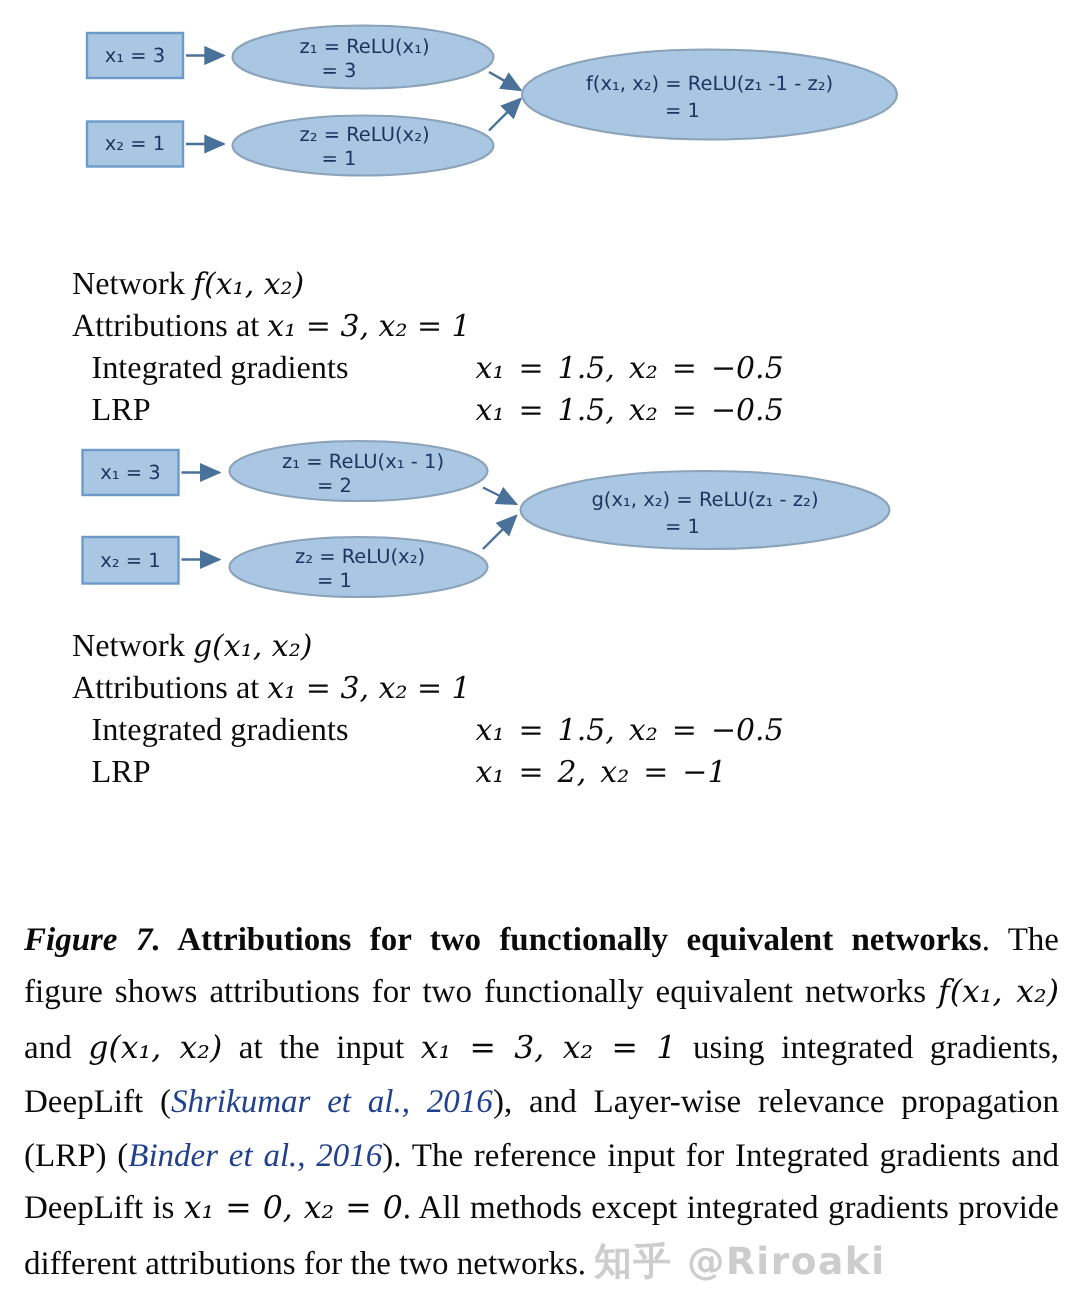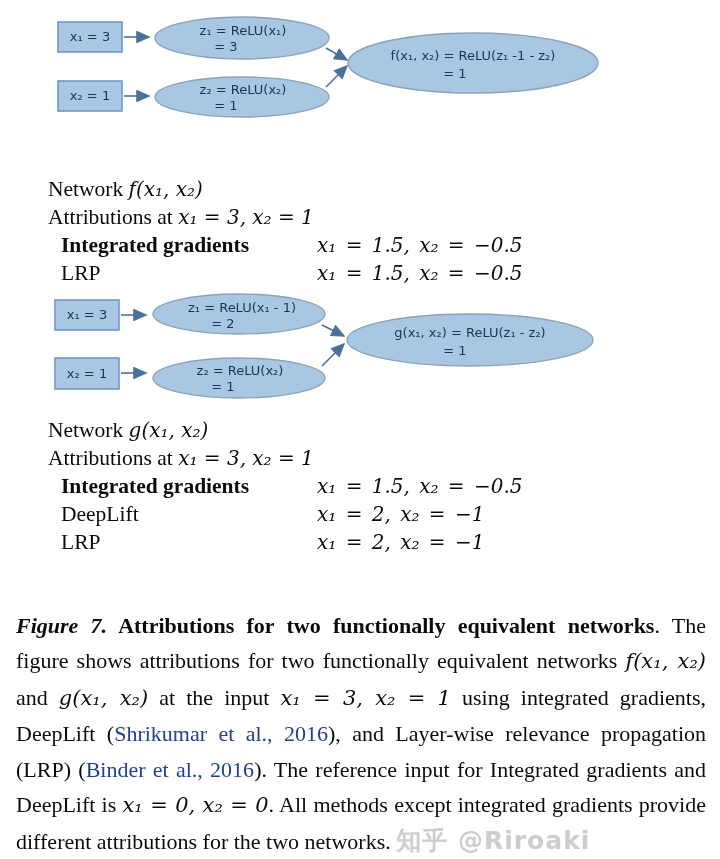--- a/index.html
+++ b/index.html
@@ -26,32 +26,32 @@
   }
   #tblock-f { top:141px;margin-top:34px; }
   #tblock-g { top:416px; }
   .math {
     font-family:"DejaVu Serif", serif; font-style:italic; font-size:0.93em;
   }
   .attr-row .method {
     display:inline-block; width:256px; padding-left:13px;
     vertical-align:top; box-sizing:content-box;
   }
-  .attr-row.first .method { font-weight:bold; }
+  .attr-row.first .method { font-weight:normal; }
   .attr-row .vals { word-spacing:3px; }
   
   .caption {
     position:absolute; left:16px; top:586px; width:690px;
     font-size:22px; line-height:35.4px; text-align:justify;
     text-justify:inter-word; color:#0b0b0b;
   }
   .seg-italic { font-style:italic;font-weight:bold; }
   .seg-bold   { font-weight:bold; }
   .seg-math   { font-family:"DejaVu Serif", serif; font-style:italic; font-size:21px; }
-  .seg-link   { color:var(--link); }
+  .seg-link   { color:var(--link);font-style:italic; }
   .seg-watermark {
     color:var(--watermark); font-family:"DejaVu Sans", sans-serif;
     font-size:25px; font-weight:bold; letter-spacing:1px; white-space:nowrap;
   }
 </style>
 </head>
 <body>
 
 <div class="page">
 
@@ -123,19 +123,18 @@
 
     <ellipse class="node-ellipse" cx="470" cy="55" rx="123" ry="26"></ellipse>
     <text x="470" y="52" text-anchor="middle">g(x₁, x₂) = ReLU(z₁ - z₂)</text>
     <text x="455" y="70" text-anchor="middle">= 1</text>
   </svg>
 
   <div id="tblock-g" class="tblock">
     <div class="tline"><span>Network </span><span class="math">g(x₁, x₂)</span></div>
     <div class="tline"><span>Attributions at </span><span class="math">x₁ = 3, x₂ = 1</span></div>
     <div class="attr-row first"><span class="method">Integrated gradients</span><span class="vals math">x₁ = 1.5, x₂ = −0.5</span></div>
-    <div class="attr-row"><span class="method">DeepLift</span><span class="vals math">x₁ = 2, x₂ = −1</span></div>
     <div class="attr-row"><span class="method">LRP</span><span class="vals math">x₁ = 2, x₂ = −1</span></div>
   </div>
 
   <p class="caption"><span class="seg-italic">Figure 7.</span><span class="seg-bold"> Attributions for two functionally equivalent networks</span><span class="seg-normal">. The figure shows attributions for two functionally equivalent networks </span><span class="seg-math">f(x₁, x₂)</span><span class="seg-normal"> and </span><span class="seg-math">g(x₁, x₂)</span><span class="seg-normal"> at the input </span><span class="seg-math">x₁ = 3, x₂ = 1</span><span class="seg-normal"> using integrated gradients, DeepLift (</span><span class="seg-link">Shrikumar et al., 2016</span><span class="seg-normal">), and Layer-wise relevance propagation (LRP) (</span><span class="seg-link">Binder et al., 2016</span><span class="seg-normal">). The reference input for Integrated gradients and DeepLift is </span><span class="seg-math">x₁ = 0, x₂ = 0</span><span class="seg-normal">. All methods except integrated gradients provide different attributions for the two networks. </span><span class="seg-watermark">知乎 @Riroaki</span></p>
 
 </div>
 
 </body></html>

